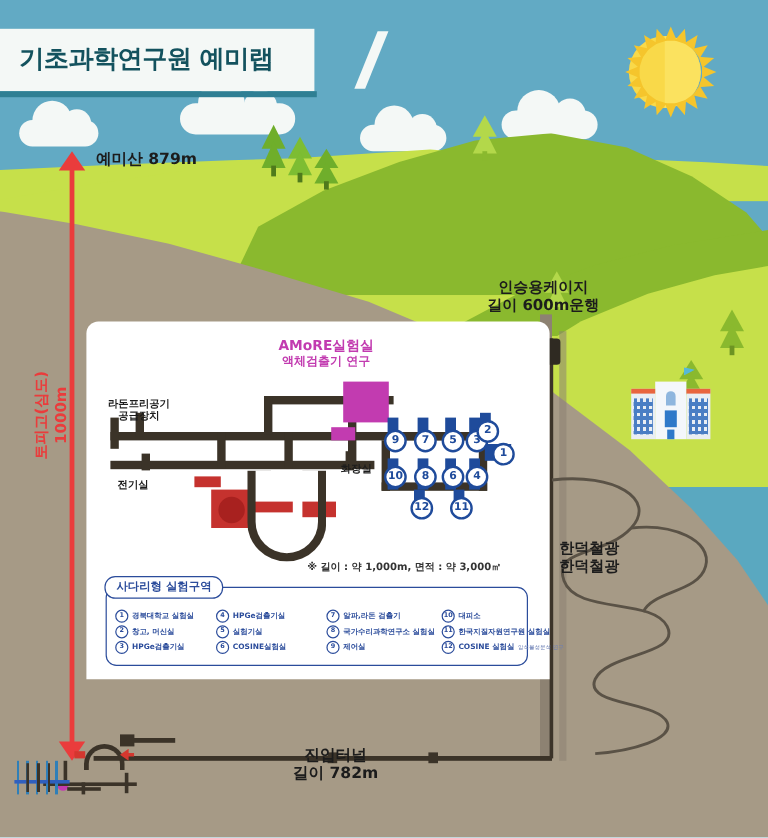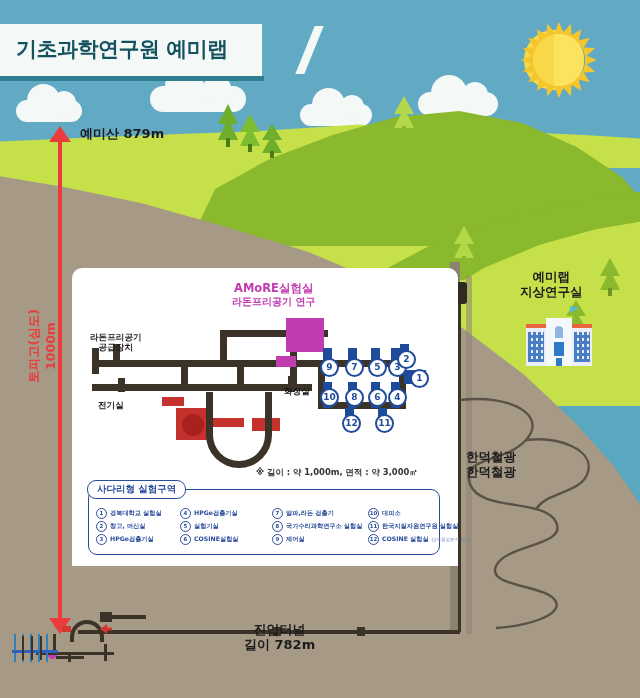--- a/index.html
+++ b/index.html
@@ -194,27 +194,27 @@
     <div class="underline"></div>
   </div>
 
   <div class="lbl" style="left:80px;top:126px;font-size:13px;">예미산 879m</div>
 
   <div class="arrow-up"></div>
   <div class="depth-line"></div>
   <div class="arrow-dn"></div>
   <div class="depth-txt">토피고(심도) 1000m</div>
 
+  <div class="lbl c" style="left:406px;top:232px;font-size:12.5px;">
+    <div>인승용케이지</div>
+    <div>길이 600m운행</div>
+  </div>
   <div style="position:absolute;left:458px;top:282px;width:3px;height:350px;background:#3b3328;"></div>
   <div style="position:absolute;left:452px;top:282px;width:15px;height:22px;background:#2f2a22;border-radius:3px;"></div>
 
-  <div class="lbl c" style="left:520px;top:270px;font-size:12.5px;">
-    <div>예미랩</div>
-    <div>지상연구실</div>
-  </div>
   <div style="position:absolute;left:526px;top:318px;width:66px;height:48px;">
     <div style="position:absolute;left:0;top:6px;width:20px;height:42px;background:#e9eef4;"></div>
     <div style="position:absolute;left:46px;top:6px;width:20px;height:42px;background:#e9eef4;"></div>
     <div style="position:absolute;left:20px;top:0;width:26px;height:48px;background:#f4f7fb;"></div>
     <div style="position:absolute;left:0;top:6px;width:20px;height:4px;background:#e8653f;"></div>
     <div style="position:absolute;left:46px;top:6px;width:20px;height:4px;background:#e8653f;"></div>
     <div style="position:absolute;left:2px;top:14px;width:16px;height:30px;
        background:repeating-linear-gradient(90deg,#4a7ec4 0 3px,transparent 3px 5px),
                   repeating-linear-gradient(0deg,#4a7ec4 0 3px,transparent 3px 6px);"></div>
     <div style="position:absolute;left:48px;top:14px;width:16px;height:30px;
@@ -284,21 +284,21 @@
   <div class="circ" style="left:410px;top:369px;">1</div>
   <div class="circ" style="left:320px;top:388px;">10</div>
   <div class="circ" style="left:345px;top:388px;">8</div>
   <div class="circ" style="left:368px;top:388px;">6</div>
   <div class="circ" style="left:388px;top:388px;">4</div>
   <div class="circ" style="left:342px;top:414px;">12</div>
   <div class="circ" style="left:375px;top:414px;">11</div>
 
   <div class="lbl c" style="left:232px;top:282px;font-size:11px;color:#c23bb0;">
     <div style="font-size:11.5px;">AMoRE실험실</div>
-    <div style="font-size:10px;">라돈프리공기 연구</div>
+    <div style="font-size:10px;">액체검출기 연구</div>
   </div>
 
   <div class="lbl c" style="left:90px;top:332px;font-size:8.6px;">
     <div>라돈프리공기</div>
     <div>공급장치</div>
   </div>
 
   <div class="lbl" style="left:98px;top:400px;font-size:8.6px;">전기실</div>
 
   <div class="lbl" style="left:284px;top:386px;font-size:8.6px;">화장실</div>

